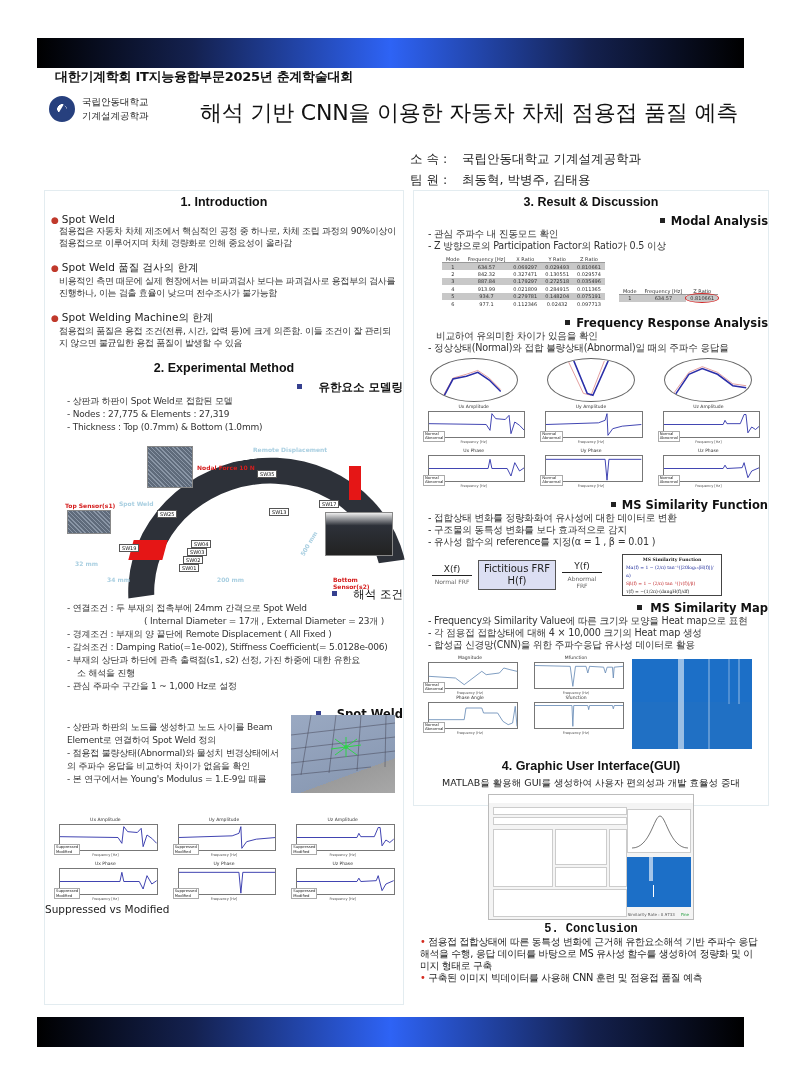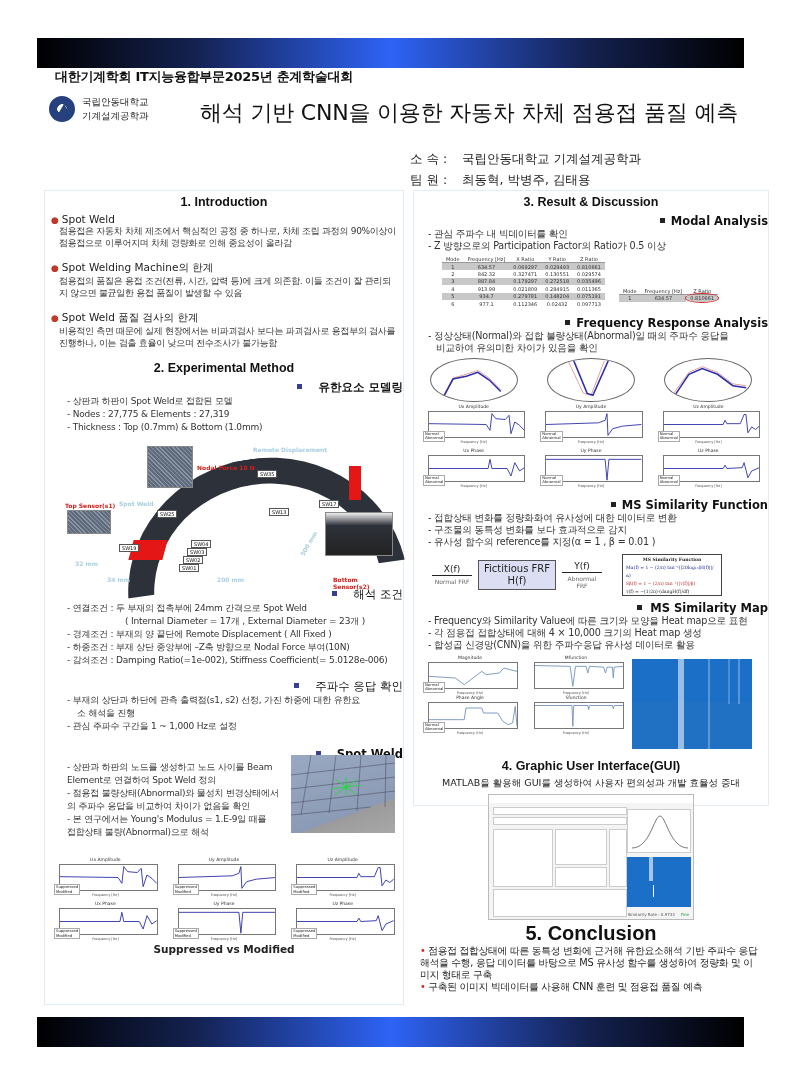--- a/index.html
+++ b/index.html
@@ -15,46 +15,46 @@
   .logo::after { content: ""; position: absolute; left: 7px; top: 6px; width: 0; height: 0;
     border-left: 6px solid transparent; border-right: 6px solid transparent; border-bottom: 10px solid #27407e; }
   .univ { position: absolute; left: 82px; top: 95px; font-size: 9.5px; line-height: 14px; color: #222; }
   .title { position: absolute; left: 200px; top: 98px; font-size: 22px; color: #111; letter-spacing: -0.2px; }
   .affil { position: absolute; left: 410px; top: 148px; font-size: 12.5px; line-height: 21px; color: #222; }
   .affil .lbl { display: inline-block; width: 52px; }
   .panel { position: absolute; border: 1px solid #e3ecf0; background: #fff; }
   .p-left { left: 44px; top: 190px; width: 360px; height: 815px; }
   .p-right { left: 413px; top: 190px; width: 356px; height: 616px; }
   .sec-h { text-align: center; font-weight: bold; font-size: 12.5px; color: #111; font-family: "Liberation Sans", sans-serif; }
-  .sec-h.big { font-size: 20px; }
+  .sec-h.big { font-size: 12px; font-family: Liberation Mono, monospace; }
   .bul { font-size: 10.5px; margin-top: 4px; }
   .bul .dot { color: #c0392b; font-size: 9px; margin-right: 3px; }
   .desc { font-size: 9px; color: #333; line-height: 12px; padding-left: 8px; letter-spacing: -0.3px; }
   .sq-h { font-size: 11.5px; font-weight: bold; color: #111; margin-top: 5px; text-align: right; }
   .sq-h .sq { display: inline-block; width: 5px; height: 5px; background: #36408f; margin: 0 16px 2px 4px; vertical-align: middle; }
   .sq-h .sq.r { margin-right: 6px; background: #222; }
   .ln { font-size: 9px; color: #333; line-height: 13px; padding-left: 22px; letter-spacing: -0.2px; }
   .ln.r { padding-left: 14px; font-size: 9.6px; line-height: 12px; }
-  .ln.ind { padding-left: 80px; }
+  .ln.ind { padding-left: 80px; text-align: center; }
   .diagram { position: relative; height: 142px; margin: 6px 0 0 12px; width: 330px; }
   .arch { position: absolute; left: 68px; top: 18px; width: 280px; height: 220px; border-radius: 50% 50% 0 0 / 60% 60% 0 0;
     border: 26px solid #2d3139; border-bottom: none; transform: rotate(-8deg); clip-path: inset(0 0 45% 0); }
   .inset { position: absolute; background: repeating-linear-gradient(45deg, #8a96a6 0 1px, #5f6b7b 1px 3px); border: 1px solid #888; }
   .tag { position: absolute; font-size: 5px; background: #fff; border: 1px solid #555; padding: 0 2px; color: #111; }
   .redlbl { position: absolute; font-size: 6px; color: #d51e1e; font-weight: bold; }
   .bluelbl { position: absolute; font-size: 6px; color: #a9cfe1; font-weight: bold; }
   .redblock { position: absolute; background: #e51616; }
   .plots { position: relative; display: grid; grid-template-columns: repeat(3, 1fr); gap: 4px 10px; padding: 0 6px; }
   .plot { height: 40px; position: relative; }
   .plot .pt { font-size: 4.5px; text-align: center; color: #333; height: 6px; }
   .plot .ax { position: absolute; left: 8px; right: 2px; top: 7px; bottom: 6px; border: 1px solid #777; background: #fff; }
   .plot .ax svg { width: 100%; height: 100%; display: block; }
   .plot .lg { position: absolute; left: 3px; bottom: 2px; font-size: 3.8px; border: 1px solid #aaa; background: #fff; padding: 0 1px; line-height: 4.5px; }
   .plot .xl { position: absolute; bottom: 0; left: 0; right: 0; text-align: center; font-size: 3.5px; color: #555; }
-  .caption { text-align: center; font-size: 10.5px; color: #222; margin-top: 2px; font-weight: bold; }
+  .caption { font-size: 10.5px; color: #222; margin-top: 2px; }
   table.modal { border-collapse: collapse; font-size: 5px; color: #333; }
   table.modal th { font-weight: normal; padding: 0 4px; border-bottom: 1px solid #999; }
   table.modal td { padding: 0 4px; text-align: center; height: 7.5px; }
   table.modal tr.sh td { background: #c8c8c8; }
   .ovals { display: flex; justify-content: space-between; padding: 4px 16px 0 16px; }
   .oval { width: 88px; height: 44px; border: 1px solid #666; border-radius: 50%; overflow: hidden; }
   .oval svg { width: 100%; height: 100%; }
   .flow { display: flex; align-items: center; margin: 6px 0 0 18px; gap: 6px; }
   .flow .sig { text-align: center; font-size: 9px; width: 40px; }
   .flow .sig .u { border-bottom: 1px solid #222; padding-bottom: 1px; }
@@ -95,26 +95,26 @@
   <div><span class="lbl">팀    원 :</span><span>최동혁, 박병주, 김태용</span></div>
 </div>
 
 <div class="panel p-left">
   <div class="sec-h" style="margin-top:4px;">1. Introduction</div>
   <div style="padding:0 6px;">
     <div class="bul"><span class="dot">●</span><span>Spot Weld</span></div>
     <div class="desc">점용접은 자동차 차체 제조에서 핵심적인 공정 중 하나로, 차체 조립 과정의 90%이상이 점용접으로 이루어지며 차체 경량화로 인해 중요성이 올라감</div>
   </div>
   <div style="padding:8px 6px 0;">
+    <div class="bul"><span class="dot">●</span><span>Spot Weld 품질 검사의 한계</span></div>
+    <div class="desc">비용적인 측면 때문에 실제 현장에서는 비파괴검사 보다는 파괴검사로 용접부의 검사를 진행하나, 이는 검출 효율이 낮으며 전수조사가 불가능함</div>
+  </div>
+  <div style="padding:8px 6px 0;">
     <div class="bul"><span class="dot">●</span><span>Spot Welding Machine의 한계</span></div>
     <div class="desc">점용접의 품질은 용접 조건(전류, 시간, 압력 등)에 크게 의존함. 이들 조건이 잘 관리되지 않으면 불균일한 용접 품질이 발생할 수 있음</div>
-  </div>
-  <div style="padding:8px 6px 0;">
-    <div class="bul"><span class="dot">●</span><span>Spot Weld 품질 검사의 한계</span></div>
-    <div class="desc">비용적인 측면 때문에 실제 현장에서는 비파괴검사 보다는 파괴검사로 용접부의 검사를 진행하나, 이는 검출 효율이 낮으며 전수조사가 불가능함</div>
   </div>
 
   <div class="sec-h" style="margin-top:12px;">2.  Experimental Method</div>
   <div class="sq-h"><span class="sq"></span><span>유한요소 모델링</span></div>
   <div class="ln">- 상판과 하판이 Spot Weld로 접합된 모델</div>
   <div class="ln">- Nodes : 27,775 &amp; Elements : 27,319</div>
   <div class="ln">- Thickness : Top (0.7mm) &amp; Bottom (1.0mm)</div>
 
   <div class="diagram">
     <div class="arch"></div>
@@ -140,36 +140,33 @@
     <span class="bluelbl" style="left:18px;top:120px;">32 mm</span>
     <span class="bluelbl" style="left:50px;top:136px;">34 mm</span>
     <span class="bluelbl" style="left:160px;top:136px;">200 mm</span>
     <span class="bluelbl" style="left:238px;top:100px;transform:rotate(-60deg);">500 mm</span>
   </div>
 
   <div class="sq-h"><span class="sq"></span><span style="font-weight:normal;">해석 조건</span></div>
   <div class="ln">- 연결조건 : 두 부재의 접촉부에 24mm 간격으로 Spot Weld</div>
   <div class="ln ind">( Internal Diameter = 17개 , External Diameter = 23개 )</div>
   <div class="ln">- 경계조건 : 부재의 양 끝단에 Remote Displacement ( All Fixed )</div>
-  <div class="ln">- 하중조건 : 부재 상단 중앙부에 –Z축 방향으로 Nodal Force 부여(10N)</div>
   <div class="ln">- 감쇠조건 : Damping Ratio(=1e-002),  Stiffness Coefficient(= 5.0128e-006)</div>
 
-  <div class="sq-h" style="margin-top:12px;"><span class="sq"></span><span style="font-weight:normal;">주파수 응답 확인</span></div>
   <div class="ln">- 부재의 상단과 하단에 관측 출력점(s1, s2) 선정,  가진 하중에 대한 유한요</div>
   <div class="ln" style="padding-left:32px;">  소 해석을 진행</div>
   <div class="ln">- 관심  주파수  구간을  1 ~ 1,000  Hz로  설정</div>
 
   <div style="position:relative;margin-top:14px;height:110px;">
     <div class="sq-h"><span class="sq"></span><span>Spot Weld</span></div>
     <div class="ln">- 상판과 하판의 노드를 생성하고 노드 사이를 Beam</div>
     <div class="ln">  Element로 연결하여 Spot Weld 정의</div>
     <div class="ln">- 점용접 불량상태(Abnormal)와 물성치 변경상태에서</div>
     <div class="ln">  의 주파수 응답을 비교하여 차이가 없음을 확인</div>
     <div class="ln">- 본 연구에서는 Young's Modulus = 1.E-9일 때를</div>
-    <div class="ln">  접합상태 불량(Abnormal)으로 해석</div>
     <div class="spotimg">
       <svg viewBox="0 0 104 78" width="104" height="78">
           <g stroke="#445" stroke-width="0.5" fill="none">
             <path d="M0 20 L104 8 M0 34 L104 22 M0 48 L104 36 M0 60 L80 52 M20 0 L10 60 M45 0 L38 58 M70 0 L66 56 M95 0 L94 52"></path>
           </g>
           <g stroke="#2fd34a" stroke-width="1">
             <path d="M40 34 L70 30 M55 22 L55 42 M44 24 L66 40 M66 24 L44 40"></path>
           </g>
           <circle cx="55" cy="32" r="2" fill="#2fd34a"></circle>
         </svg>
@@ -255,21 +252,21 @@
         </div>
         <div class="xl">Frequency [Hz]</div>
       </div>
   </div>
   <div class="caption">Suppressed vs Modified</div>
 </div>
 
 <div class="panel p-right">
   <div class="sec-h" style="margin-top:4px;">3. Result &amp; Discussion</div>
   <div class="sq-h"><span class="sq r"></span><span>Modal Analysis</span></div>
-  <div class="ln r">- 관심 주파수 내 빅데이터를 확인</div>
+  <div class="ln r">- 관심 주파수 내 진동모드 확인</div>
   <div class="ln r">- Z 방향으로의 Participation Factor의 Ratio가 0.5 이상</div>
   <div style="display:flex;align-items:flex-end;gap:14px;padding:4px 0 0 28px;">
     <table class="modal">
       <tbody>
           <tr>
             <th>Mode</th>
             <th>Frequency [Hz]</th>
             <th>X Ratio</th>
             <th>Y Ratio</th>
             <th>Z Ratio</th>
@@ -328,22 +325,22 @@
       <tr class="sh">
             <td>1</td>
             <td>634.57</td>
             <td style="outline:1px solid #d12b2b;border-radius:50%;">0.810661</td>
           </tr>
     </tbody>
       </table>
   </div>
 
   <div class="sq-h" style="margin-top:8px;"><span class="sq r"></span><span>Frequency Response Analysis</span></div>
+  <div class="ln r" style="padding-left:22px;">  비교하여 유의미한 차이가 있음을 확인</div>
   <div class="ln r">- 정상상태(Normal)와 접합 불량상태(Abnormal)일 때의 주파수 응답을</div>
-  <div class="ln r" style="padding-left:22px;">  비교하여 유의미한 차이가 있음을 확인</div>
   <div class="ovals">
     <div class="oval"><svg viewBox="0 0 88 44">
           <polyline fill="none" stroke="#e29a9a" stroke-width="1" points="12,38 22,20 36,16 48,12 60,20 72,32"></polyline>
           <polyline fill="none" stroke="#2b2fa8" stroke-width="1.6" points="12,40 22,21 36,18 48,14 60,22 72,34"></polyline>
         </svg></div>
     <div class="oval"><svg viewBox="0 0 88 44">
           <polyline fill="none" stroke="#e29a9a" stroke-width="1" points="20,2 36,36 44,38 58,2"></polyline>
           <polyline fill="none" stroke="#2b2fa8" stroke-width="1.6" points="26,2 40,36 46,38 62,2"></polyline>
         </svg></div>
     <div class="oval"><svg viewBox="0 0 88 44">

